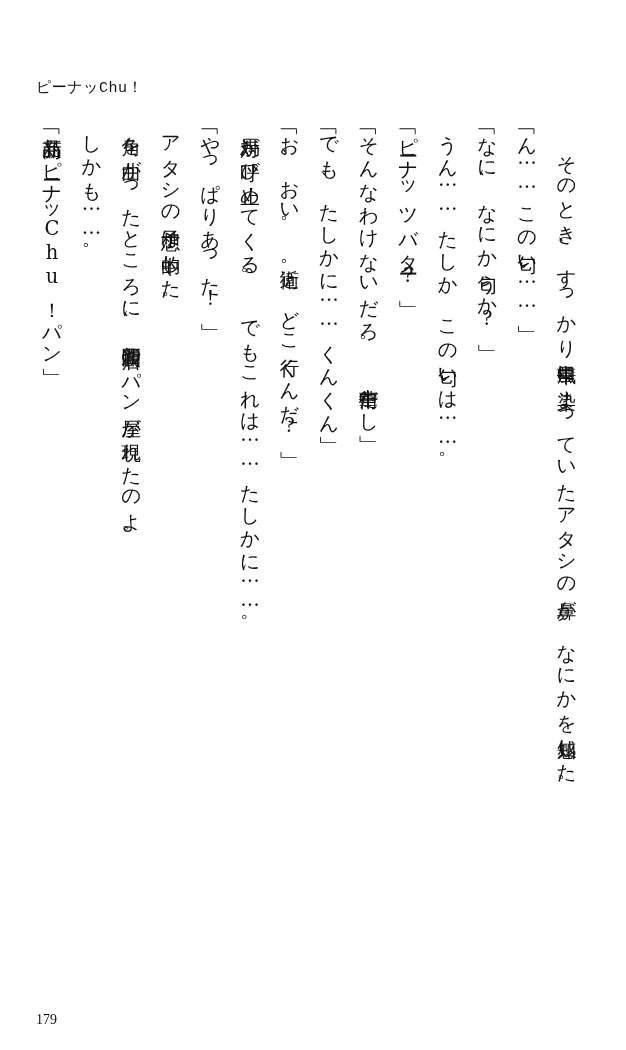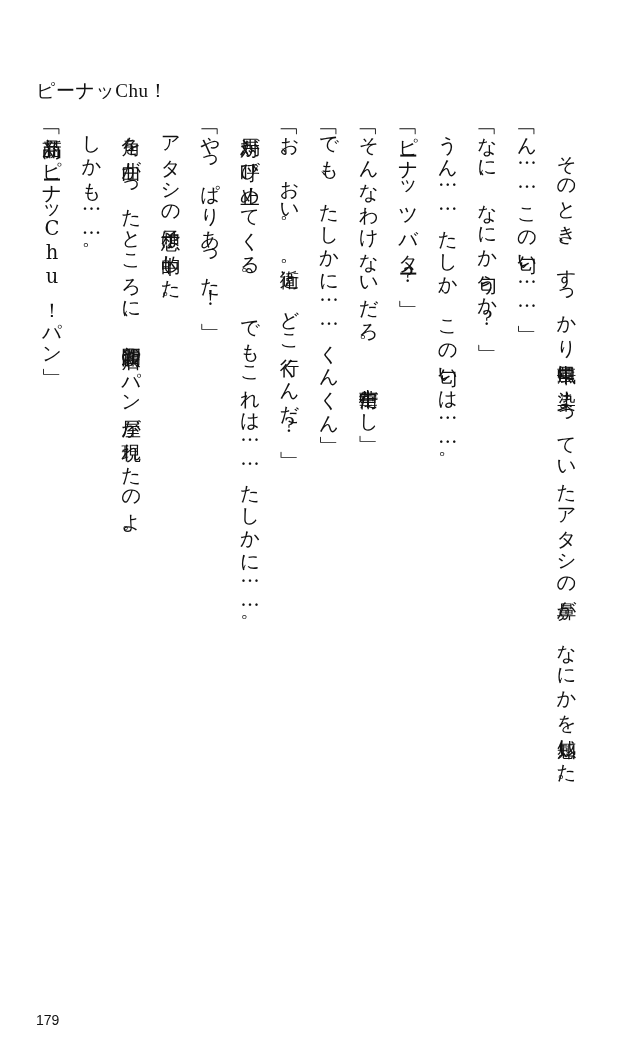--- a/index.html
+++ b/index.html
@@ -17,32 +17,32 @@
   }
   .page {
     position: absolute;
     inset: 0;
   }
   
   .running-head {
     position: absolute;
     top: 78px;
     left: 36px;
-    font-size: 19px;
+    font-size: 15px;
     letter-spacing: 0.5px;
-    font-family: Liberation Serif, serif;
+    font-family: Liberation Mono, monospace;
     white-space: nowrap;
   }
   
   .folio {
     position: absolute;
     left: 36px;
     bottom: 22px;
     font-size: 14px;
-    font-family: Liberation Sans, sans-serif;
+    font-family: Liberation Serif, serif;
   }
   
   .vtext {
     position: absolute;
     top: 122px;
     right: 40px;
     height: 780px;
     width: 520px;
     writing-mode: vertical-rl;
     -webkit-writing-mode: vertical-rl;

